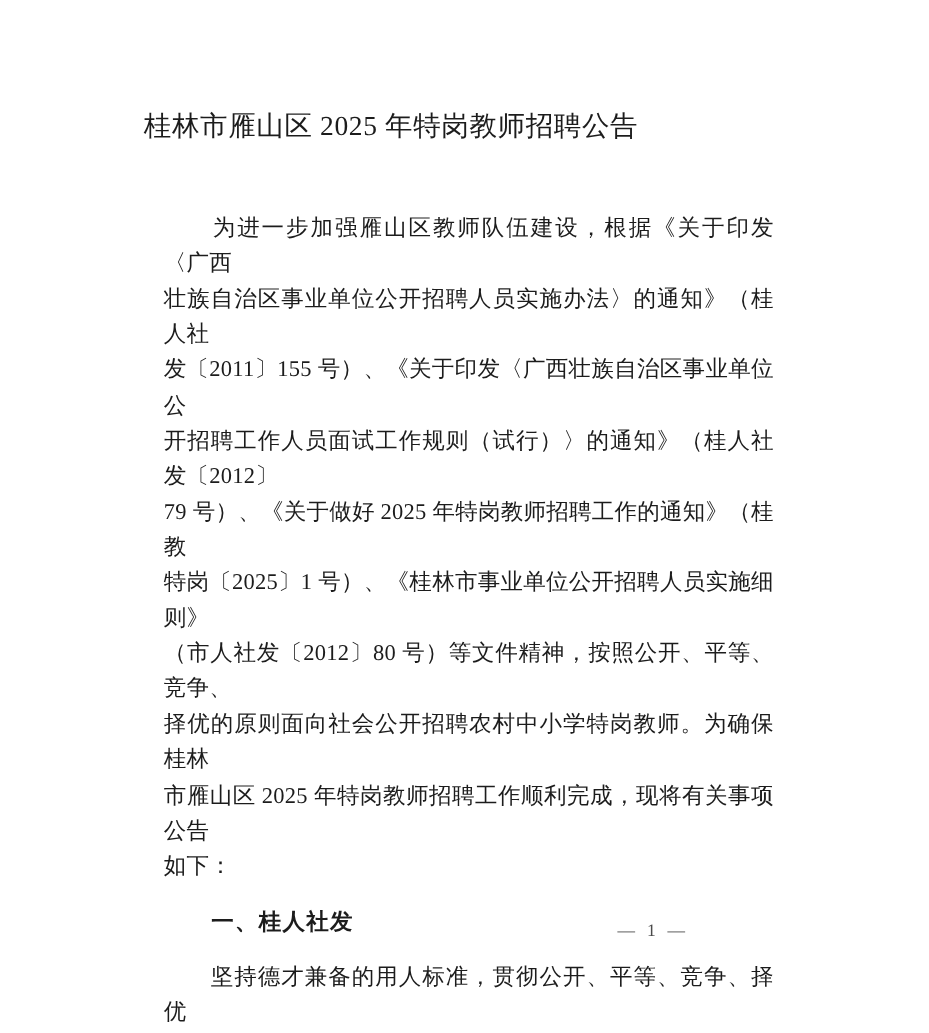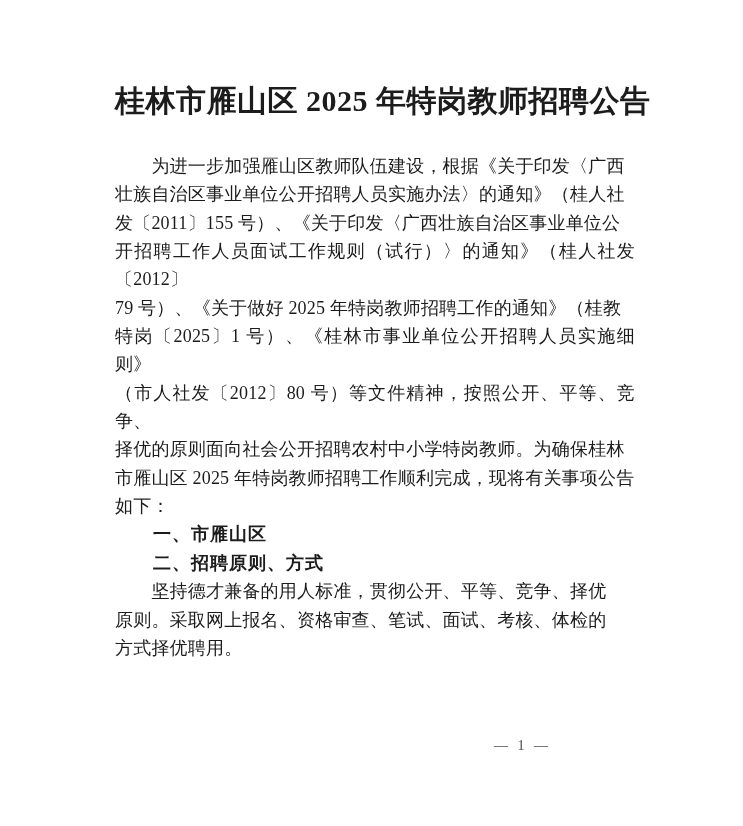--- a/index.html
+++ b/index.html
@@ -15,36 +15,36 @@
     color: #1c1c1c;
     font-family: "Liberation Serif", "DejaVu Serif", serif;
     overflow: hidden;
   }
   .doc-title {
     position: absolute;
     top: 86px;
     left: 115px;
     width: 466px;
     text-align: left;
-    font-size: 30px;
-    font-weight: bold;
+    font-size: 22px;
+    font-weight: normal;
     line-height: 30px;
     letter-spacing: 0.5px;
     white-space: nowrap;
   }
   .content {
     position: absolute;
     top: 152px;
     left: 115px;
     width: 520px;
     font-size: 18px;
     line-height: 28.35px;
   }
   .para {
-    margin: 0;
+    margin: 16px;
     white-space: pre-line;
     text-align: justify;
     letter-spacing: 0.2px;
   }
   .heading {
     font-family: "Liberation Sans", "DejaVu Sans", sans-serif;
     font-weight: bold;
     letter-spacing: 1px;
   }
   .page-number {
@@ -68,22 +68,21 @@
     <p class="para">　　为进一步加强雁山区教师队伍建设，根据《关于印发〈广西
 壮族自治区事业单位公开招聘人员实施办法〉的通知》（桂人社
 发〔2011〕155 号）、《关于印发〈广西壮族自治区事业单位公
 开招聘工作人员面试工作规则（试行）〉的通知》（桂人社发〔2012〕
 79 号）、《关于做好 2025 年特岗教师招聘工作的通知》（桂教
 特岗〔2025〕1 号）、《桂林市事业单位公开招聘人员实施细则》
 （市人社发〔2012〕80 号）等文件精神，按照公开、平等、竞争、
 择优的原则面向社会公开招聘农村中小学特岗教师。为确保桂林
 市雁山区 2025 年特岗教师招聘工作顺利完成，现将有关事项公告
 如下：</p>
-    <p class="para heading">　　一、市雁山区</p>
-    <p class="para heading">　　二、招聘原则、方式</p>
+    <p class="para heading">　　一、桂人社发</p>
     <p class="para">　　坚持德才兼备的用人标准，贯彻公开、平等、竞争、择优
 原则。采取网上报名、资格审查、笔试、面试、考核、体检的
 方式择优聘用。</p>
 
   </div>
 
   <div class="page-number">— 1 —</div>
 
 </div>
 

